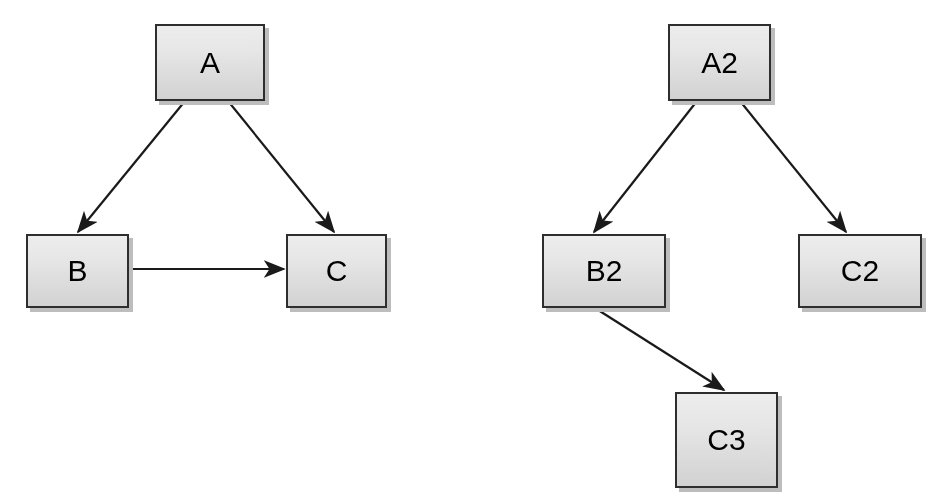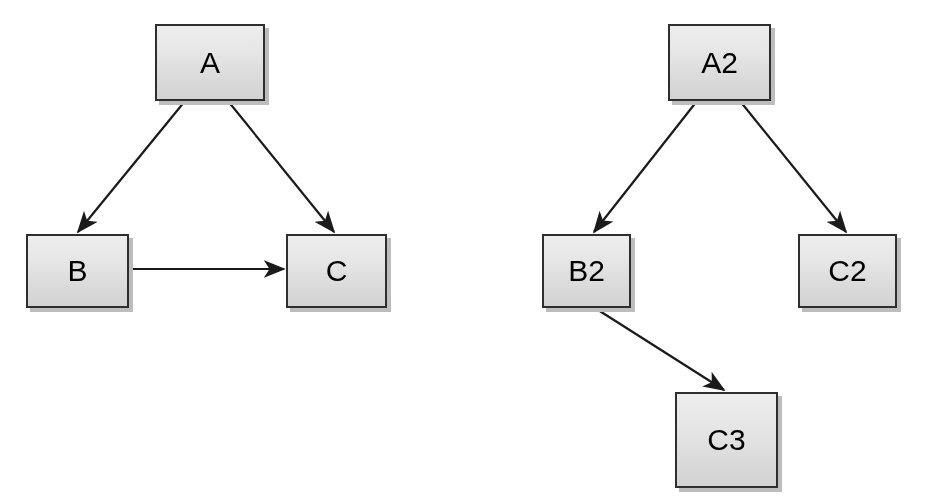--- a/index.html
+++ b/index.html
@@ -71,24 +71,24 @@
       </div>
       <div class="node" style="left: 26px; top: 234px; width: 103px; height: 74px;">
         <span class="node-label">B</span>
       </div>
       <div class="node" style="left: 286px; top: 234px; width: 101px; height: 74px;">
         <span class="node-label">C</span>
       </div>
       <div class="node" style="left: 668px; top: 24px; width: 103px; height: 77px;">
         <span class="node-label">A2</span>
       </div>
-      <div class="node" style="left: 542px; top: 234px; width: 89px; height: 74px;">
+      <div class="node" style="left: 542px; top: 234px; width: 124px; height: 74px;">
         <span class="node-label">B2</span>
       </div>
-      <div class="node" style="left: 798px; top: 234px; width: 99px; height: 74px;">
+      <div class="node" style="left: 798px; top: 234px; width: 124px; height: 74px;">
         <span class="node-label">C2</span>
       </div>
       <div class="node" style="left: 675px; top: 392px; width: 103px; height: 96px;">
         <span class="node-label">C3</span>
       </div>
     </div>
 
 </div>
 
 </body></html>

